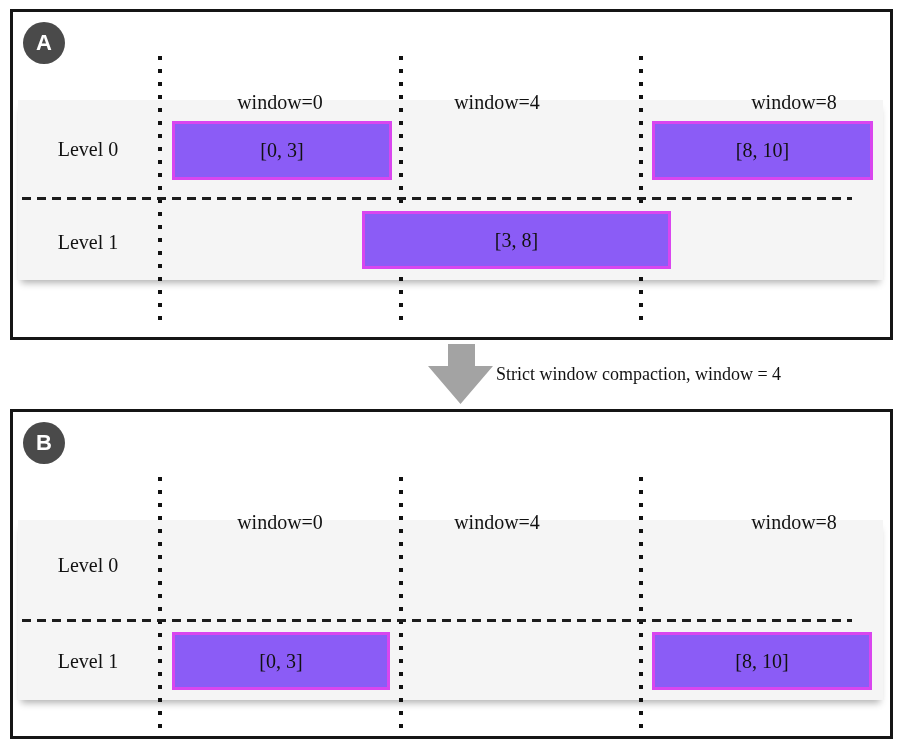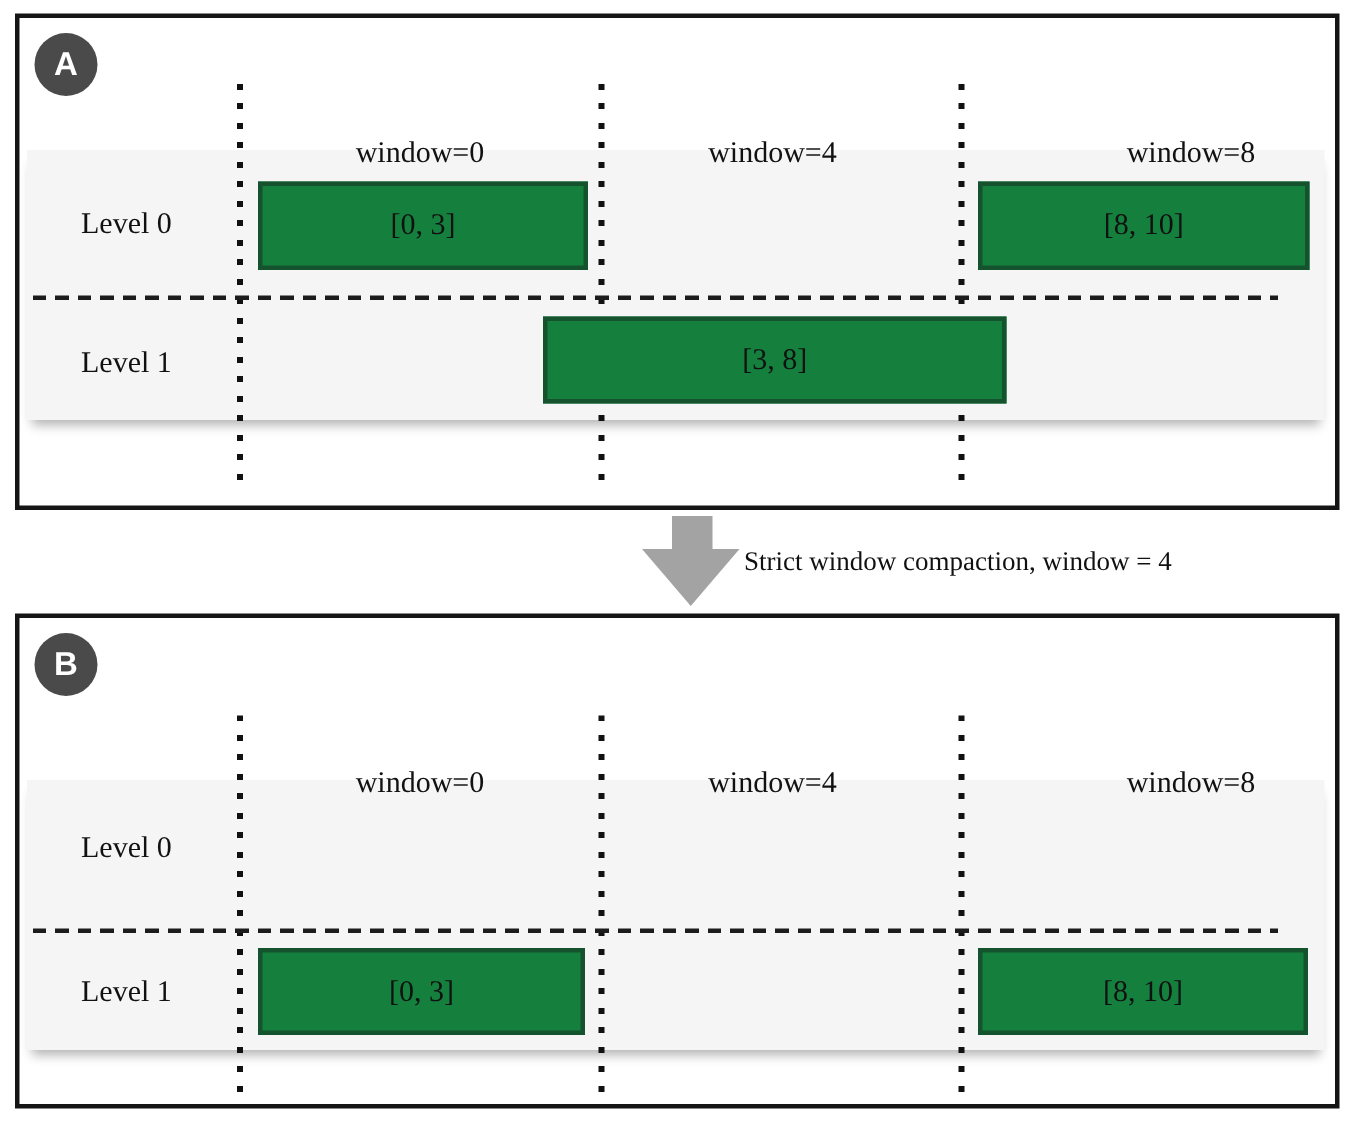--- a/index.html
+++ b/index.html
@@ -40,21 +40,21 @@
   .col-header {
     position: absolute;
     width: 240px;
     text-align: center;
     font-size: 20px;
     line-height: 26px;
     z-index: 4;
     margin-top: 32px;
   }
   .panel .col-header.c0 { left: 147px; }
-  .panel .col-header.c1 { left: 382px; }
+  .panel .col-header.c1 { left: 364px; }
   .panel .col-header.c2 { left: 661px; }
   #panel-a .col-header { top: 45px; }
   #panel-b .col-header { top: 65px; }
 
   .vdots {
     position: absolute;
     width: 4px;
     background: repeating-linear-gradient(180deg, #111111 0 4px, transparent 4px 13px);
     z-index: 3;
   }
@@ -82,36 +82,36 @@
     width: 830px;
     height: 2.5px;
     background: repeating-linear-gradient(90deg, #1c1c1c 0 9px, transparent 9px 15px);
     z-index: 5;
   }
   #panel-a .hdash { top: 185px; }
   #panel-b .hdash { top: 207px; }
 
   .row-label {
     position: absolute;
-    left: 41px;
+    left: 25px;
     width: 100px;
-    text-align: left;
+    text-align: center;
     font-size: 20px;
     line-height: 24px;
     z-index: 4;
   }
   #panel-a .row-label.r0 { top: 125px; }
   #panel-a .row-label.r1 { top: 218px; }
   #panel-b .row-label.r0 { top: 141px; }
   #panel-b .row-label.r1 { top: 237px; }
 
   .range-box {
     position: absolute;
-    border: 3px solid #14532d;
-    background: #15803d;
+    border: 3px solid #d946ef;
+    background: #8b5cf6;
     display: flex; align-items: center; justify-content: center;
     font-size: 20px;
     z-index: 6;
   }
   
   #panel-a .box-a0 { left: 159px; top: 109px; width: 220px; height: 59px; }
   #panel-a .box-a1 { left: 639px; top: 109px; width: 221px; height: 59px; }
   #panel-a .box-a2 { left: 349px; top: 199px; width: 309px; height: 58px; }
   
   #panel-b .box-b0 { left: 159px; top: 220px; width: 218px; height: 58px; }

